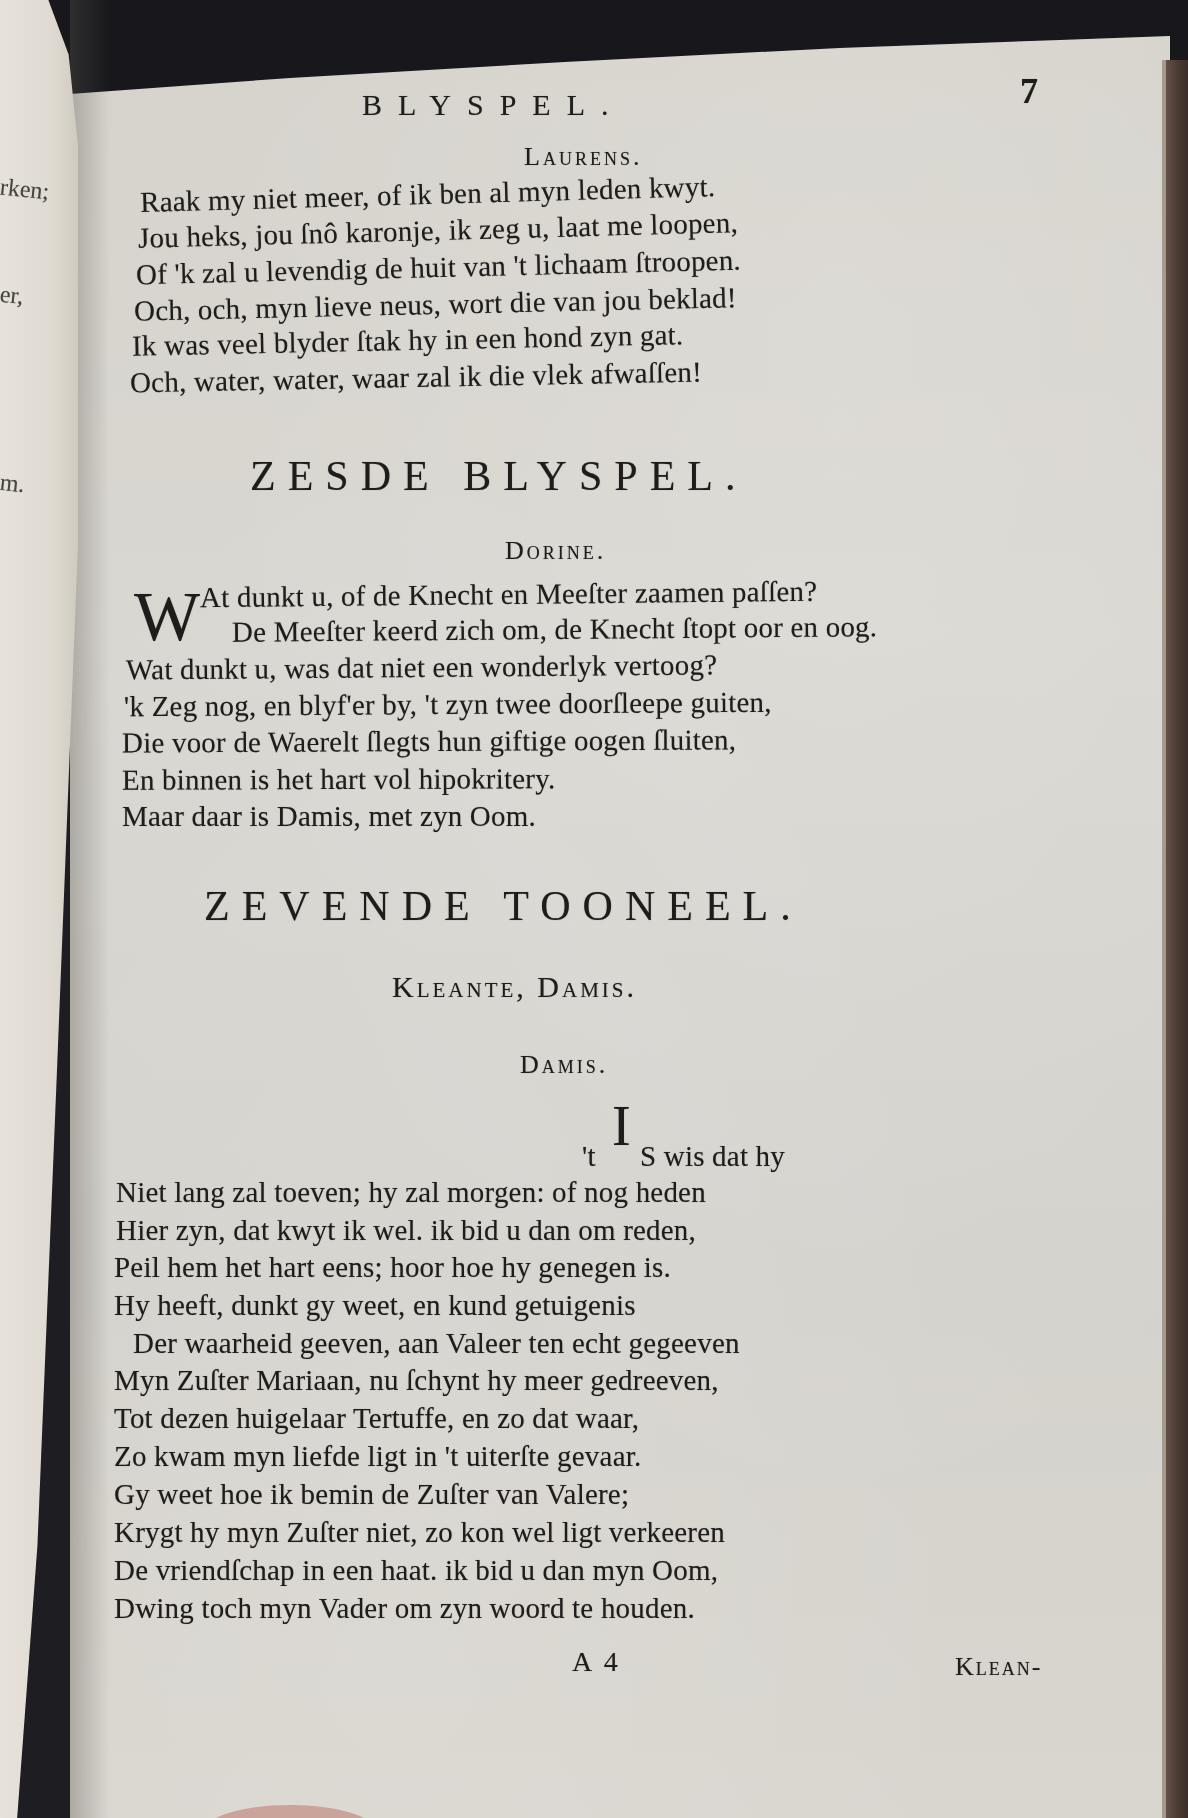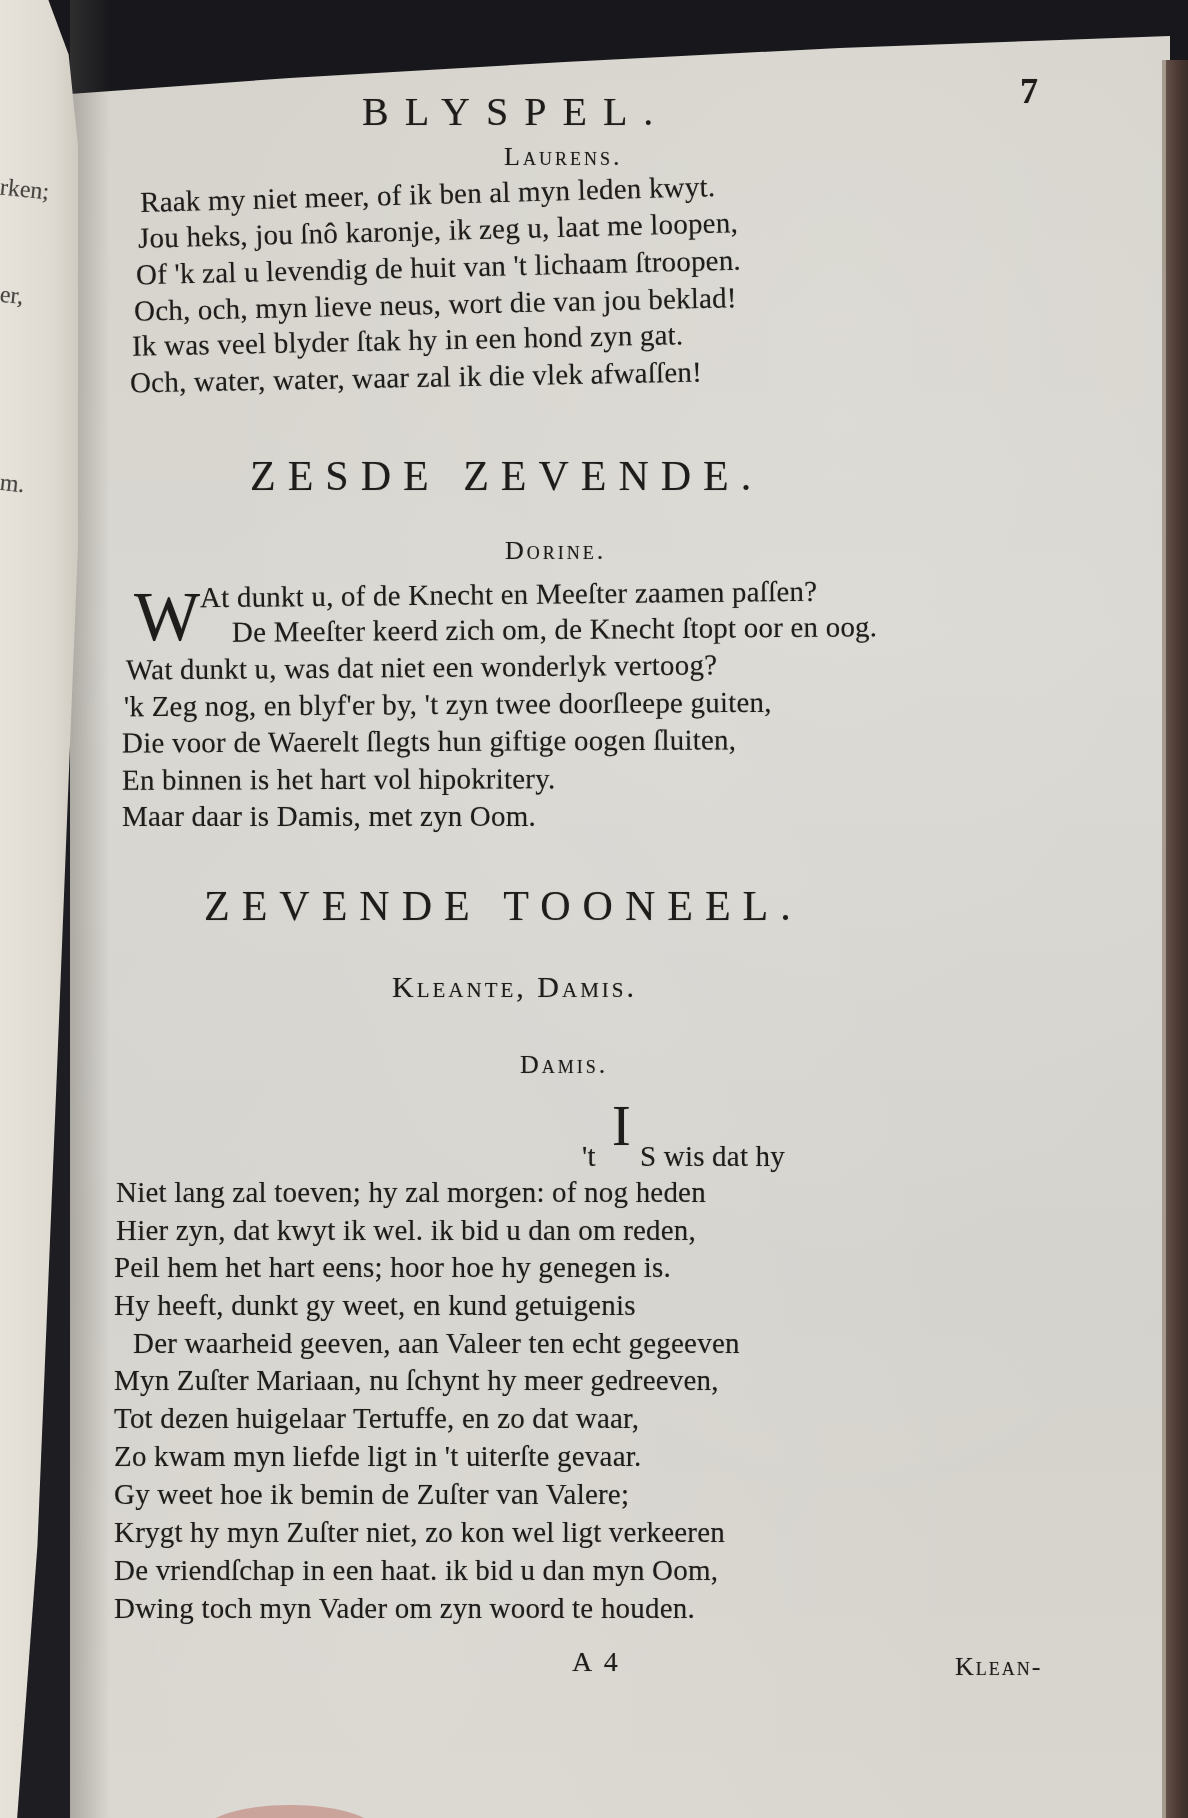--- a/index.html
+++ b/index.html
@@ -42,21 +42,21 @@
     background: linear-gradient(90deg, rgba(90,85,78,.35), transparent);
   }
   .finger {
     position: absolute; left: 200px; top: 1805px; width: 180px; height: 60px;
     border-radius: 50% 50% 0 0; background: #c89c93; opacity: .9;
   }
   .text {
     position: absolute; color: #1f1d1b; white-space: nowrap;
     text-shadow: 0 0 1px rgba(30,28,26,.4);
   }
-  .running-head { font-size: 40px; letter-spacing: 16px; font-family: Liberation Serif, serif; }
+  .running-head { font-size: 30px; letter-spacing: 16px; font-family: Liberation Serif, serif; }
   .page-num { font-size: 36px; font-weight: bold; }
   .speaker { font-size: 26px; font-variant: small-caps; letter-spacing: 3px; }
   .scene { font-size: 42px; letter-spacing: 12px; }
   .verse { font-size: 29px; letter-spacing: .2px; }
   .dropcap { font-size: 70px; line-height: 1; }
   .dropcap-small { font-size: 56px; line-height: 1; }
   .signature { font-size: 28px; letter-spacing: 3px; }
   .catchword { font-size: 26px; font-variant: small-caps; letter-spacing: 2px; }
 </style>
 </head>
@@ -68,29 +68,29 @@
 <div class="cover-edge"></div>
 <div class="left-page"></div>
 
 <div class="text left-frag" style="left:0px;top:176px;">rken;</div>
 <div class="text left-frag" style="left:0px;top:282px;">er,</div>
 <div class="text left-frag" style="left:0px;top:470px;">m.</div>
 
 <div class="text running-head" style="left:362px;top:88px;">BLYSPEL.</div>
 <div class="text page-num" style="left:1020px;top:70px;">7</div>
 
-<div class="text speaker" style="left:504px;top:142px;">Laurens.</div>
+<div class="text speaker" style="left:524px;top:142px;">Laurens.</div>
 <div class="text verse" style="left:140px;top:178px;transform:rotate(-1.6deg);">Raak my niet meer, of ik ben al myn leden kwyt.</div>
 <div class="text verse" style="left:138px;top:214px;transform:rotate(-1.5deg);">Jou heks, jou ſnô karonje, ik zeg u, laat me loopen,</div>
 <div class="text verse" style="left:136px;top:251px;transform:rotate(-1.4deg);">Of 'k zal u levendig de huit van 't lichaam ſtroopen.</div>
 <div class="text verse" style="left:134px;top:288px;transform:rotate(-1.3deg);">Och, och, myn lieve neus, wort die van jou beklad!</div>
 <div class="text verse" style="left:132px;top:324px;transform:rotate(-1.2deg);">Ik was veel blyder ſtak hy in een hond zyn gat.</div>
 <div class="text verse" style="left:130px;top:361px;transform:rotate(-1.1deg);">Och, water, water, waar zal ik die vlek afwaſſen!</div>
 
-<div class="text scene" style="left:250px;top:452px;">ZESDE ZEVENDE.</div>
+<div class="text scene" style="left:250px;top:452px;">ZESDE BLYSPEL.</div>
 <div class="text speaker" style="left:505px;top:536px;">Dorine.</div>
 <div class="text dropcap" style="left:134px;top:582px;">W</div>
 <div class="text verse" style="left:200px;top:578px;transform:rotate(-.6deg);">At dunkt u, of de Knecht en Meeſter zaamen paſſen?</div>
 <div class="text verse" style="left:232px;top:613px;transform:rotate(-.5deg);">De Meeſter keerd zich om, de Knecht ſtopt oor en oog.</div>
 <div class="text verse" style="left:126px;top:651px;transform:rotate(-.5deg);">Wat dunkt u, was dat niet een wonderlyk vertoog?</div>
 <div class="text verse" style="left:124px;top:688px;transform:rotate(-.4deg);">'k Zeg nog, en blyf'er by, 't zyn twee doorſleepe guiten,</div>
 <div class="text verse" style="left:122px;top:725px;transform:rotate(-.3deg);">Die voor de Waerelt ſlegts hun giftige oogen ſluiten,</div>
 <div class="text verse" style="left:122px;top:763px;transform:rotate(-.2deg);">En binnen is het hart vol hipokritery.</div>
 <div class="text verse" style="left:122px;top:800px;">Maar daar is Damis, met zyn Oom.</div>
 

